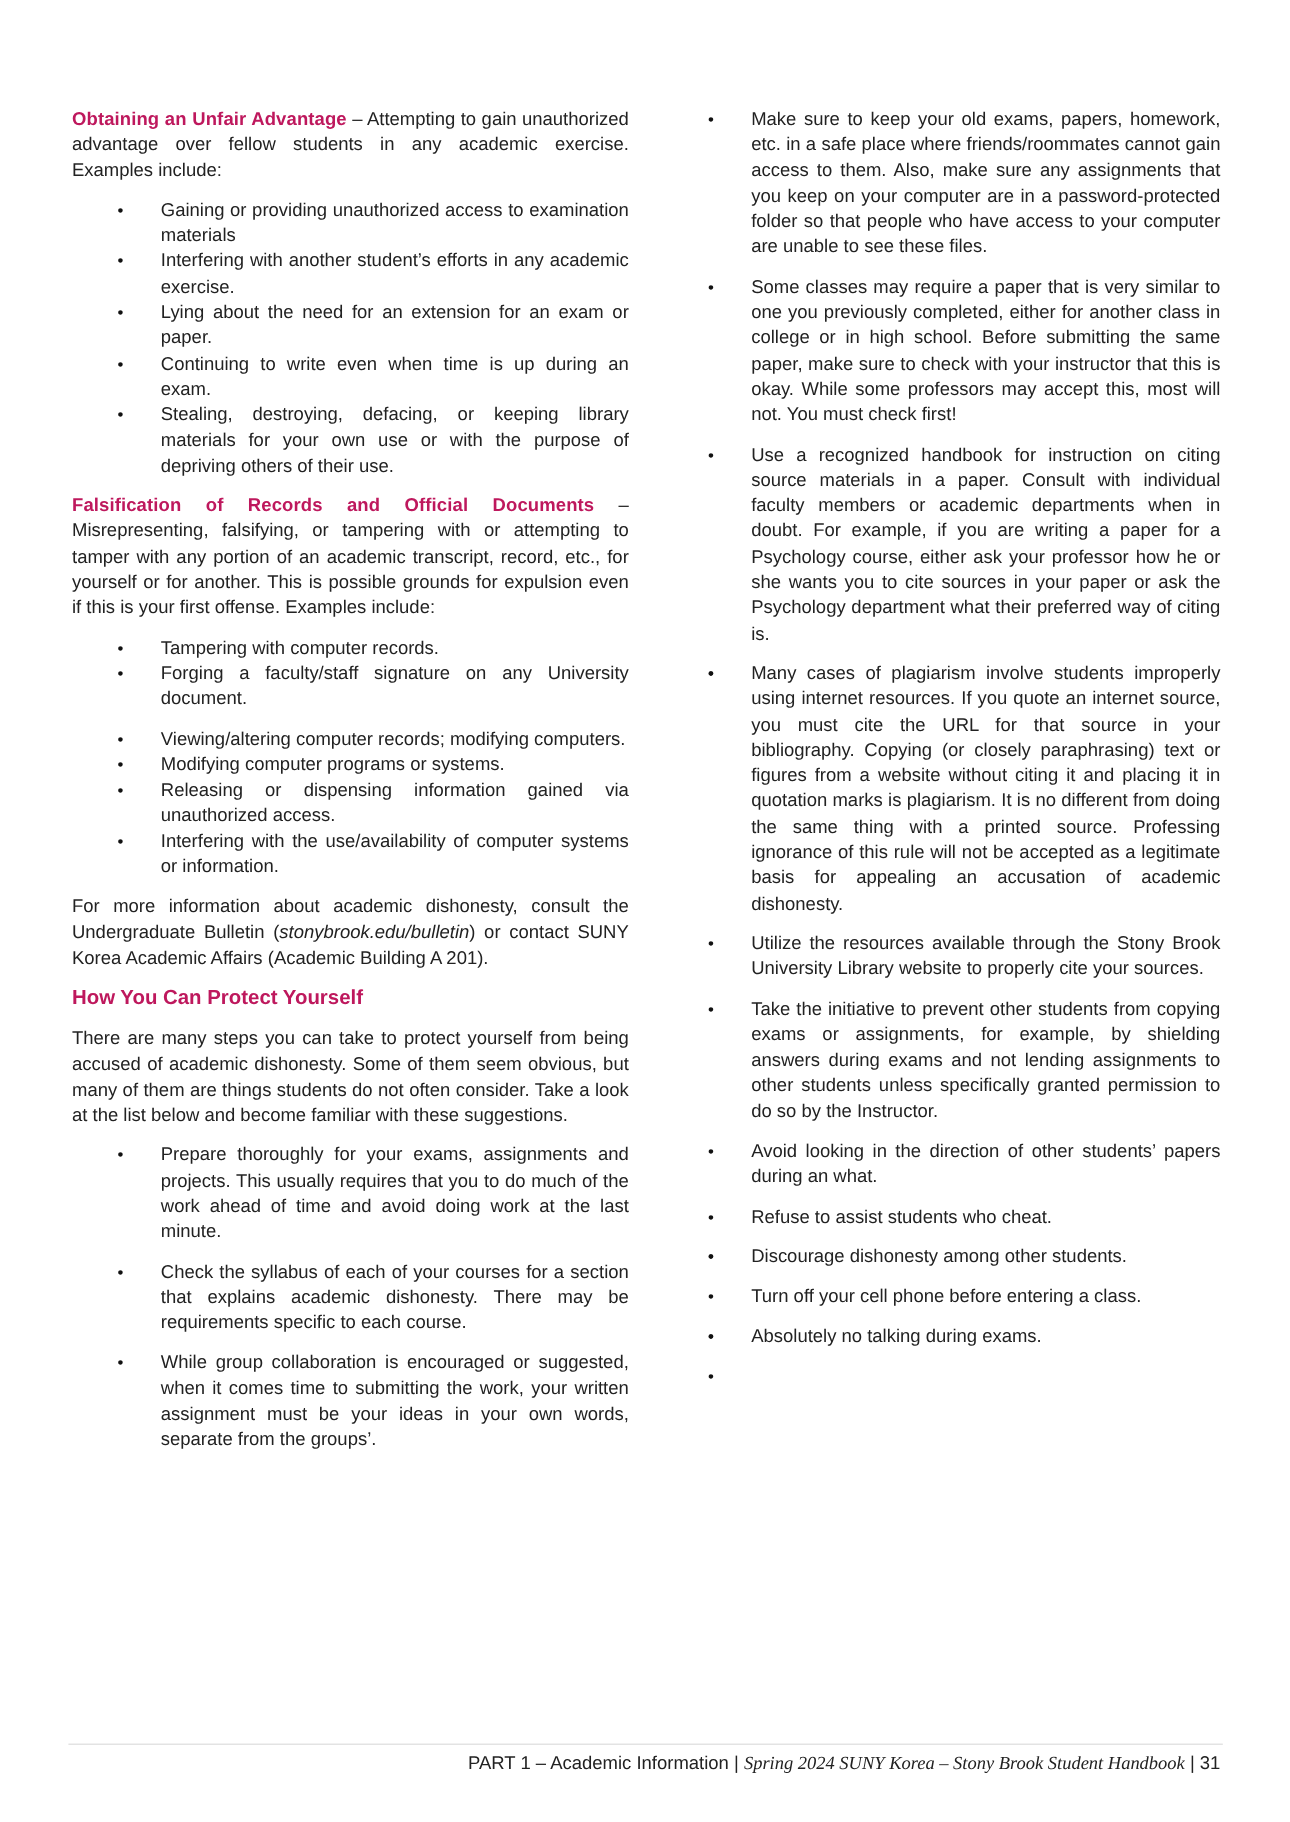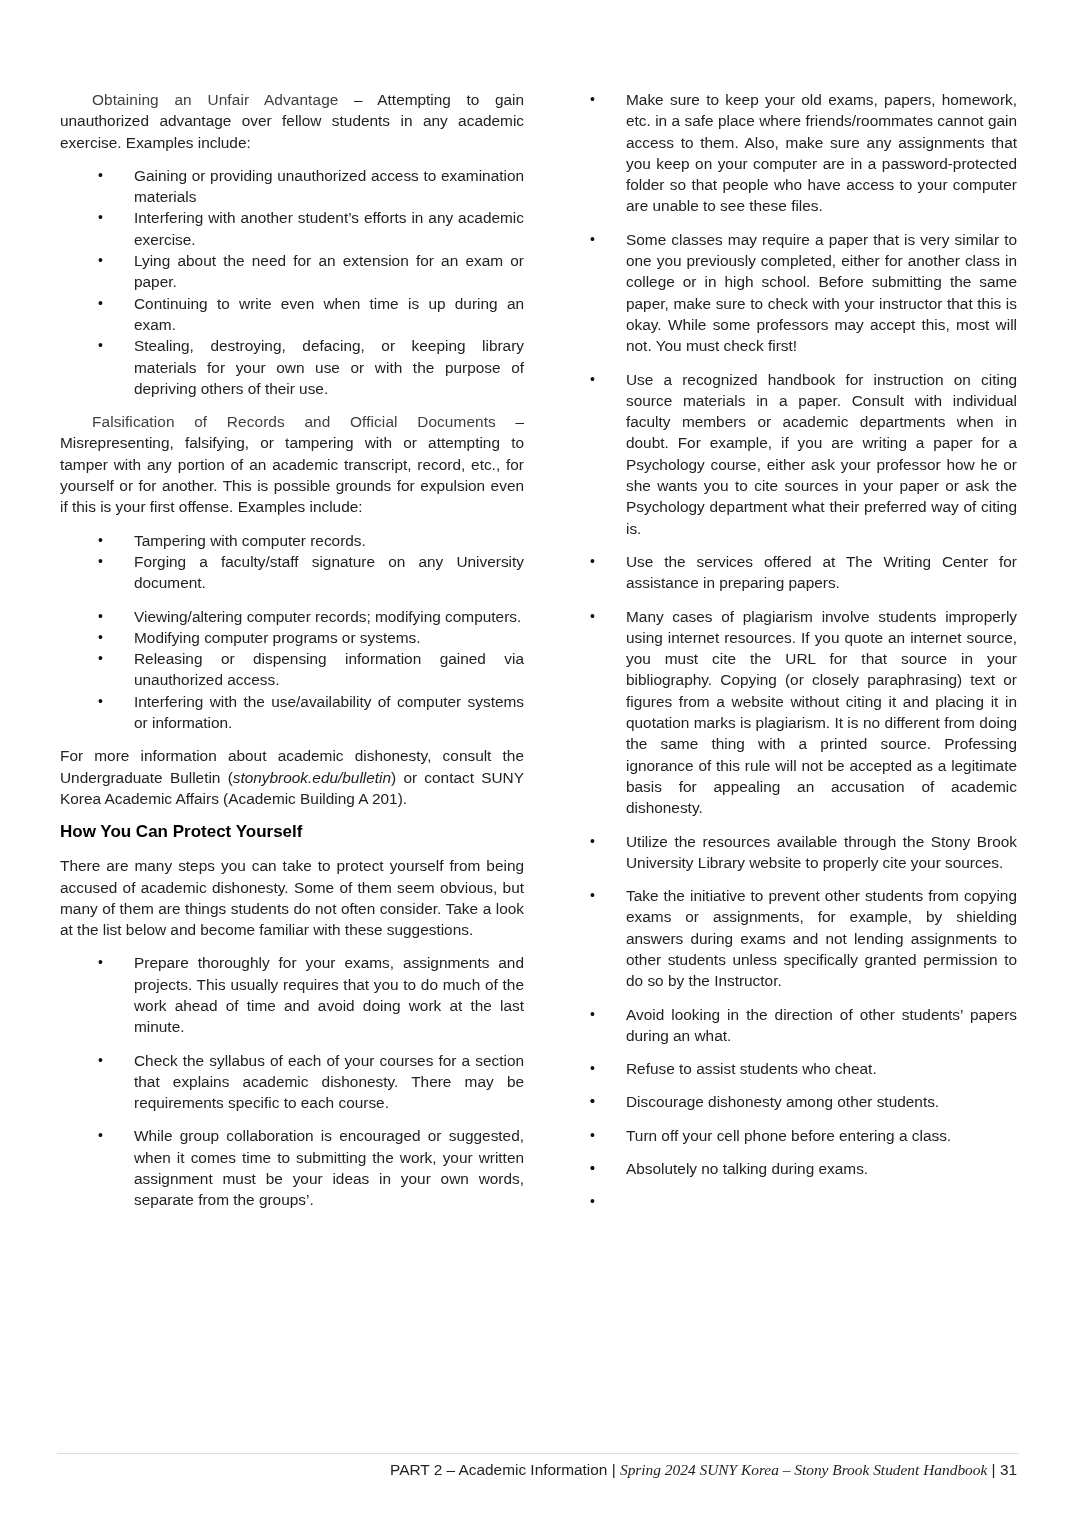--- a/index.html
+++ b/index.html
@@ -9,23 +9,23 @@
     color: #222222;
   }
   .col {
     position: absolute; top: 89px;
     font-size: 15.4px; line-height: 21.3px;
     text-align: justify;
   }
   .col-left { left: 60px; width: 464px; }
   .col-right { left: 588px; width: 429px; }
   p { margin: 0 0 12px 0; }
-  .term { font-weight: normal; color: #404040; letter-spacing: 0.1px; margin-left: 32px; }
+  .term { font-weight: bold; color: #be185d; letter-spacing: 0.1px; }
   .heading {
-    font-weight: bold; font-size: 17px; color: #000000;
+    font-weight: bold; font-size: 17px; color: #be185d;
     margin: 8px 0 12px 0; line-height: 22px;
   }
   ul.tight { list-style: none; margin: 0 0 12px 0; padding: 0 0 0 74px; }
   ul.tight li { position: relative; margin: 0; }
   ul.spaced { list-style: none; margin: 0 0 12px 0; padding: 0 0 0 74px; }
   ul.spaced li { position: relative; margin: 0 0 12px 0; }
   ul.right-list { list-style: none; margin: 0; padding: 0 0 0 38px; }
   ul.right-list li { position: relative; margin: 0 0 12px 0; }
   .bullet {
     position: absolute; left: -36px; top: 0; width: 10px;
@@ -80,31 +80,31 @@
     <li><span class="bullet">•</span><span>Check the syllabus of each of your courses for a section that explains academic dishonesty. There may be requirements specific to each course.</span></li>
     <li><span class="bullet">•</span><span>While group collaboration is encouraged or suggested, when it comes time to submitting the work, your written assignment must be your ideas in your own words, separate from the groups’.</span></li>
   </ul>
 </div>
 
 <div class="col col-right">
   <ul class="right-list" id="right-list">
     <li><span class="bullet">•</span><span>Make sure to keep your old exams, papers, homework, etc. in a safe place where friends/roommates cannot gain access to them. Also, make sure any assignments that you keep on your computer are in a password-protected folder so that people who have access to your computer are unable to see these files.</span></li>
     <li><span class="bullet">•</span><span>Some classes may require a paper that is very similar to one you previously completed, either for another class in college or in high school. Before submitting the same paper, make sure to check with your instructor that this is okay. While some professors may accept this, most will not. You must check first!</span></li>
     <li><span class="bullet">•</span><span>Use a recognized handbook for instruction on citing source materials in a paper. Consult with individual faculty members or academic departments when in doubt. For example, if you are writing a paper for a Psychology course, either ask your professor how he or she wants you to cite sources in your paper or ask the Psychology department what their preferred way of citing is.</span></li>
-    <li><span class="bullet">•</span><span>Use the services offered at The Writing Center for assistance in preparing papers.</span></li>
+    <li><span class="bullet">•</span></li>
     <li><span class="bullet">•</span><span>Many cases of plagiarism involve students improperly using internet resources. If you quote an internet source, you must cite the URL for that source in your bibliography. Copying (or closely paraphrasing) text or figures from a website without citing it and placing it in quotation marks is plagiarism. It is no different from doing the same thing with a printed source. Professing ignorance of this rule will not be accepted as a legitimate basis for appealing an accusation of academic dishonesty.</span></li>
     <li><span class="bullet">•</span><span>Utilize the resources available through the Stony Brook University Library website to properly cite your sources.</span></li>
     <li><span class="bullet">•</span><span>Take the initiative to prevent other students from copying exams or assignments, for example, by shielding answers during exams and not lending assignments to other students unless specifically granted permission to do so by the Instructor.</span></li>
     <li><span class="bullet">•</span><span>Avoid looking in the direction of other students’ papers during an what.</span></li>
     <li><span class="bullet">•</span><span>Refuse to assist students who cheat.</span></li>
     <li><span class="bullet">•</span></li>
     <li><span class="bullet">•</span><span>Discourage dishonesty among other students.</span></li>
     <li><span class="bullet">•</span><span>Turn off your cell phone before entering a class.</span></li>
     <li><span class="bullet">•</span></li>
     <li><span class="bullet">•</span><span>Absolutely no talking during exams.</span></li>
     <li><span class="bullet">•</span></li>
   </ul>
 </div>
 
 <div class="footer-rule"></div>
 <div class="footer">
-  <span>PART 2 – Academic Information</span><span> | </span><i>Spring 2024 SUNY Korea – Stony Brook Student Handbook</i><span> | </span><span>31</span>
+  <span>PART 1 – Academic Information</span><span> | </span><i>Spring 2024 SUNY Korea – Stony Brook Student Handbook</i><span> | </span><span>31</span>
 </div>
 
 </body></html>

